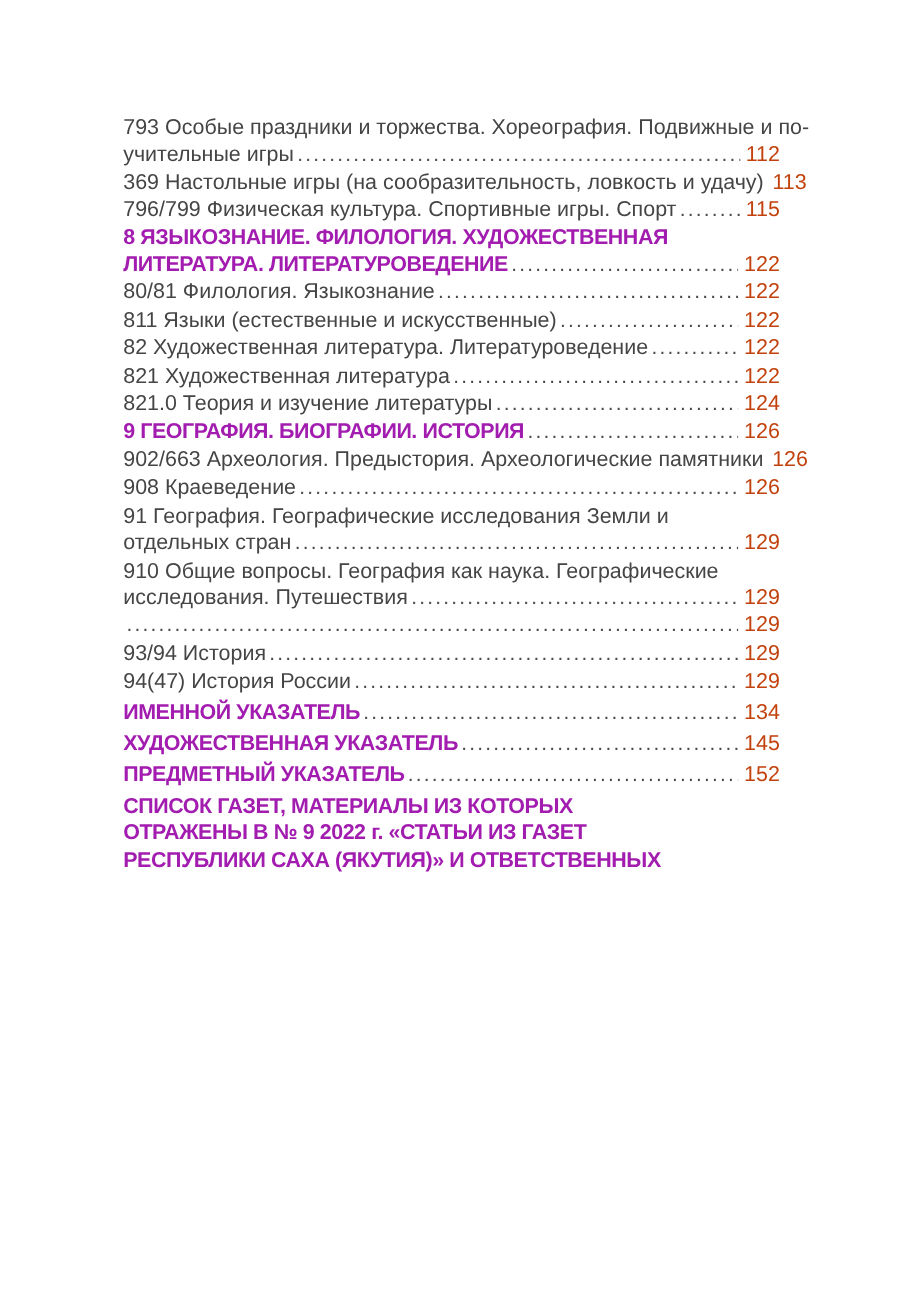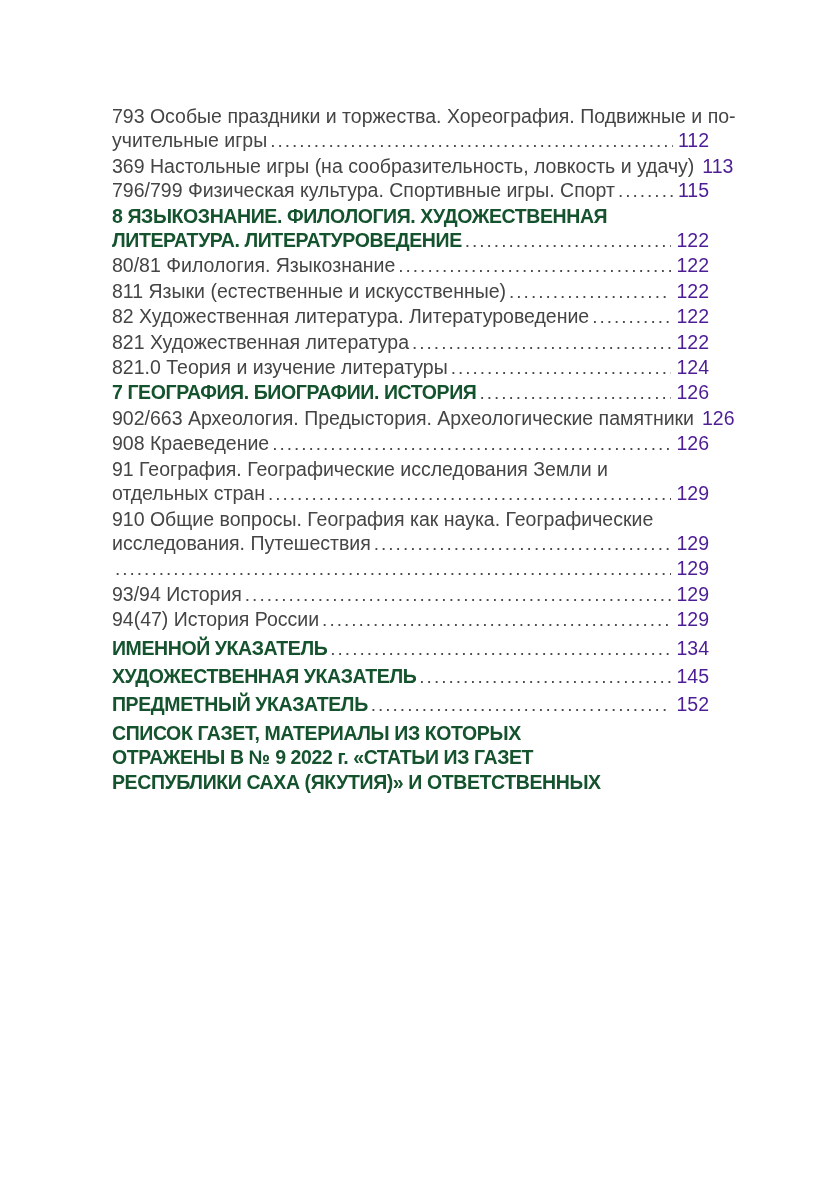--- a/index.html
+++ b/index.html
@@ -26,21 +26,21 @@
   }
   .row {
     display: flex;
     align-items: baseline;
   }
   .row.spaced {
     margin-top: 3px;
   }
   .row.bold .label {
     font-weight: 700;
-    color: #14532d;
+    color: #a21caf;
     letter-spacing: -0.4px;
   }
   .label {
     white-space: pre;
   }
   .leader {
     flex: 1 1 auto;
     overflow: hidden;
     white-space: nowrap;
     margin: 0 5px 0 3px;
@@ -52,21 +52,21 @@
     content: "........................................................................................................................................................";
     letter-spacing: 2px;
     font-size: 19px;
   }
   .leader.nodots::after {
     content: "";
   }
   .pagenum {
     white-space: pre;
     font-weight: 400;
-    color: #4c1d95;
+    color: #c2410c;
     text-align: center;
   }
 </style>
 </head>
 <body>
 
 <div class="page">
   <div class="toc" id="toc">
       <div class="row">
         <span class="label">793 Особые праздники и торжества. Хореография. Подвижные и по-</span>
@@ -113,21 +113,21 @@
         <span class="label">821 Художественная литература</span>
         <span class="leader"></span>
         <span class="pagenum">122</span>
       </div>
       <div class="row">
         <span class="label">821.0 Теория и изучение литературы</span>
         <span class="leader"></span>
         <span class="pagenum">124</span>
       </div>
       <div class="row bold">
-        <span class="label">7 ГЕОГРАФИЯ. БИОГРАФИИ. ИСТОРИЯ</span>
+        <span class="label">9 ГЕОГРАФИЯ. БИОГРАФИИ. ИСТОРИЯ</span>
         <span class="leader"></span>
         <span class="pagenum">126</span>
       </div>
       <div class="row">
         <span class="label">902/663 Археология. Предыстория. Археологические памятники</span>
         <span class="leader"></span>
         <span class="pagenum">126</span>
       </div>
       <div class="row">
         <span class="label">908 Краеведение</span>

